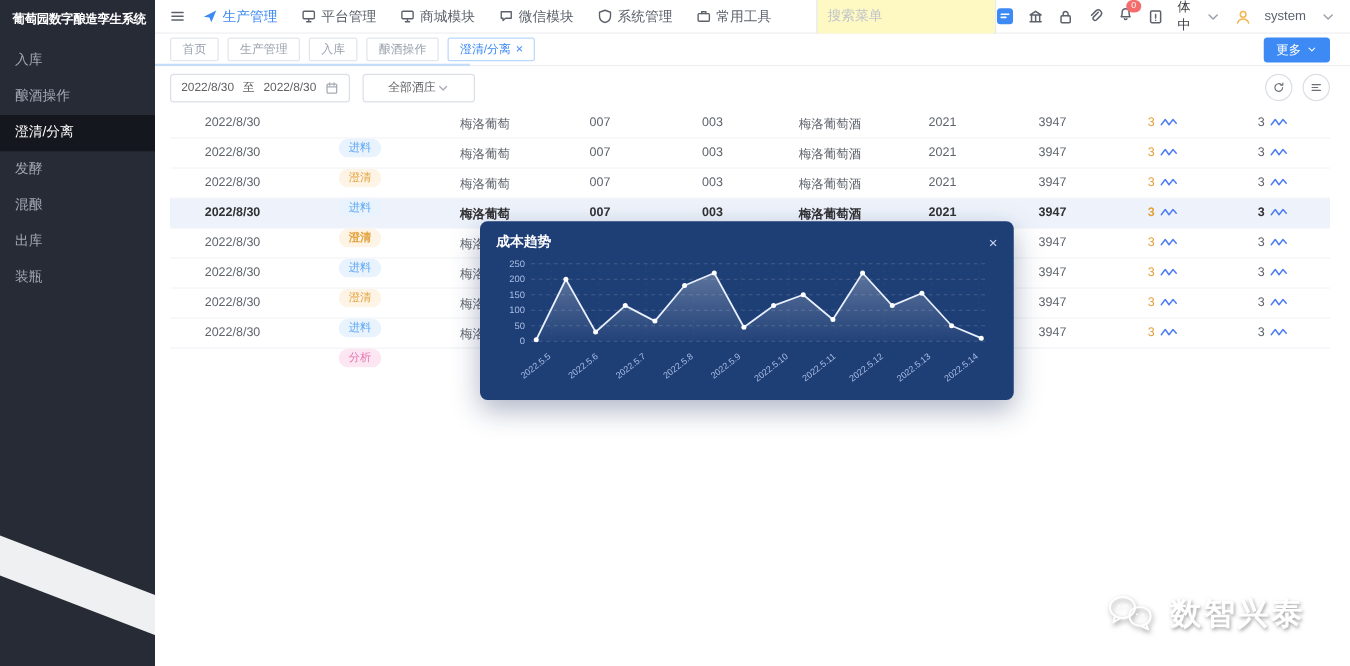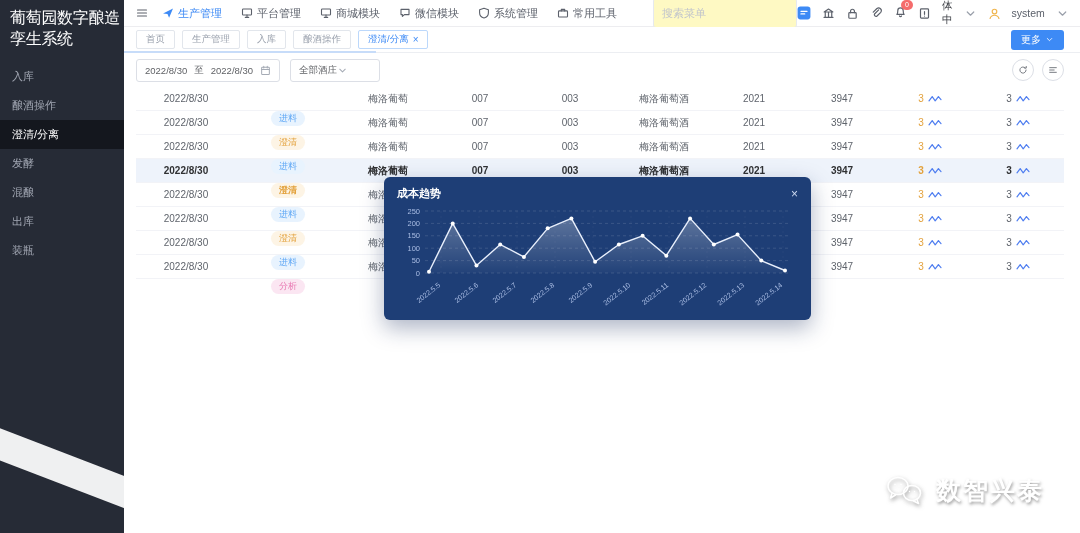--- a/index.html
+++ b/index.html
@@ -1,21 +1,21 @@
 <!DOCTYPE html>
 <html><head>
 <meta charset="utf-8">
 <style>
   html,body{margin:0;padding:0;background:#fff;width:1080px;height:533px;overflow:hidden;
     font-family:"Liberation Sans","DejaVu Sans",sans-serif;}
   #app{position:relative;width:1080px;height:533px;background:#fff;}
 
   
   .sidebar{position:absolute;left:0;top:0;width:124px;height:533px;background:#262b36;z-index:1;}
-  .app-title{color:#fff;font-size:16px;font-weight:normal;padding:8px 2px 12px 10px;letter-spacing:-0.3px;}
+  .app-title{color:#fff;font-size:10px;font-weight:bold;padding:8px 2px 12px 10px;letter-spacing:-0.3px;}
   .side-item{height:29px;line-height:29px;padding-left:12px;font-size:11px;color:#a2a7b3;cursor:pointer;}
   .side-item.active{background:#14171e;color:#fff;}
 
   
   .topbar{position:absolute;left:124px;top:0;right:0;height:27px;background:#fff;
     border-bottom:1px solid #ededf0;display:flex;align-items:center;padding:0 10px 0 12px;box-sizing:border-box;}
   .menus{display:flex;align-items:center;gap:19px;margin-left:14px;}
   .menu-item{display:flex;align-items:center;gap:4px;font-size:11px;color:#5c616b;cursor:pointer;white-space:nowrap;}
   .menu-item.active{color:#3d8af5;}
   .ic{display:inline-flex;width:12px;height:12px;flex:0 0 auto;}
@@ -46,21 +46,21 @@
     border-radius:3px;padding:3px 10px;font-size:10px;cursor:pointer;}
   .more-btn .ic{width:9px;height:9px;}
   .tab-scroll{position:absolute;left:0;bottom:-1px;width:252px;height:2px;background:#c7dcf9;}
 
   
   .content{position:absolute;left:124px;top:53px;right:0;bottom:0;background:#fff;}
   .filters{position:absolute;left:12px;top:6px;display:flex;gap:10px;}
   .date-range,.select{height:21px;border:1px solid #dcdfe6;border-radius:3px;display:flex;align-items:center;
     font-size:9.5px;color:#606266;padding:0 8px;background:#fff;cursor:pointer;}
   .date-range{gap:7px;}
-  .select{width:72px;justify-content:flex-start;}
+  .select{width:72px;justify-content:center;}
   .date-range .ic,.select .ic{width:11px;height:11px;color:#a5abb5;}
   .icon-btns{position:absolute;right:16px;top:6px;display:flex;gap:8px;}
   .circle-btn{width:20px;height:20px;border:1px solid #dcdfe6;border-radius:50%;display:flex;align-items:center;
     justify-content:center;color:#6b7077;cursor:pointer;background:#fff;}
   .circle-btn .ic{width:10px;height:10px;}
 
   
   .table{position:absolute;left:12px;right:16px;top:34px;--cols:100px 104px 96px 88px 92px 96px 84px 92px 84px 92px;}
   .thead{display:grid;grid-template-columns:var(--cols);height:22px;align-items:center;background:#fafafa;
     font-size:10px;font-weight:bold;color:#5f646c;border-bottom:1px solid #ebeef5;}

